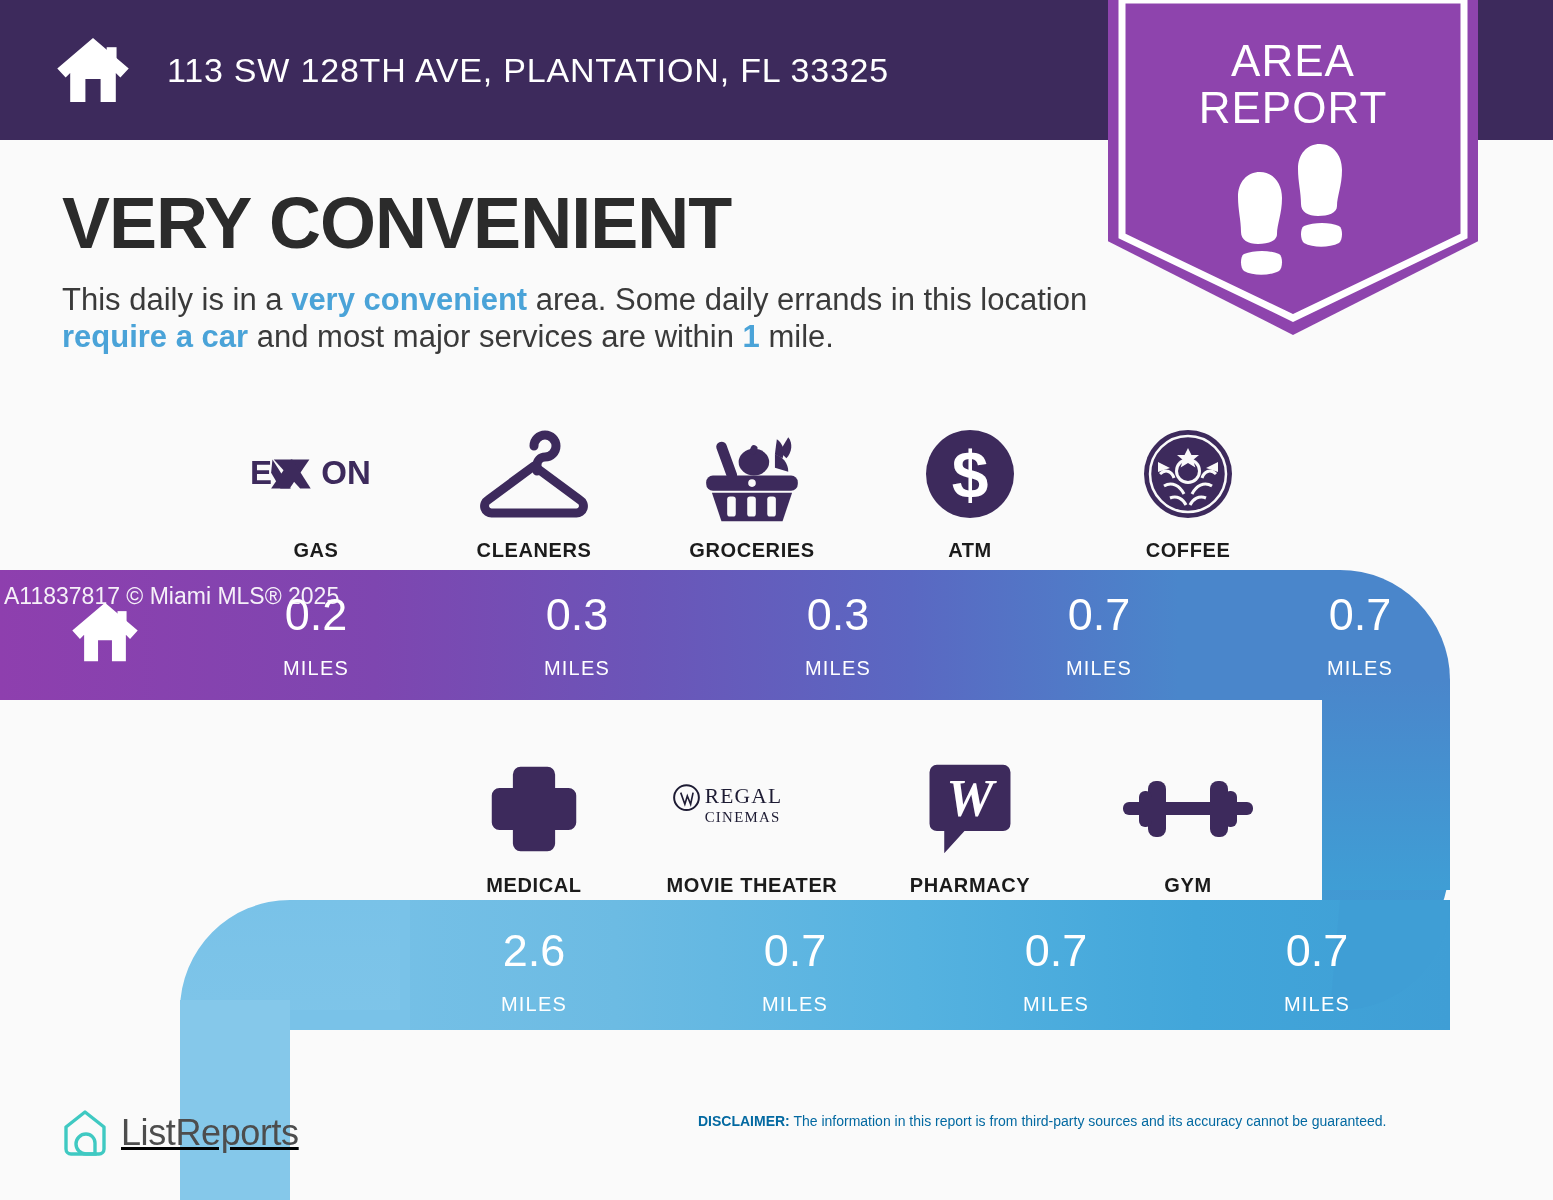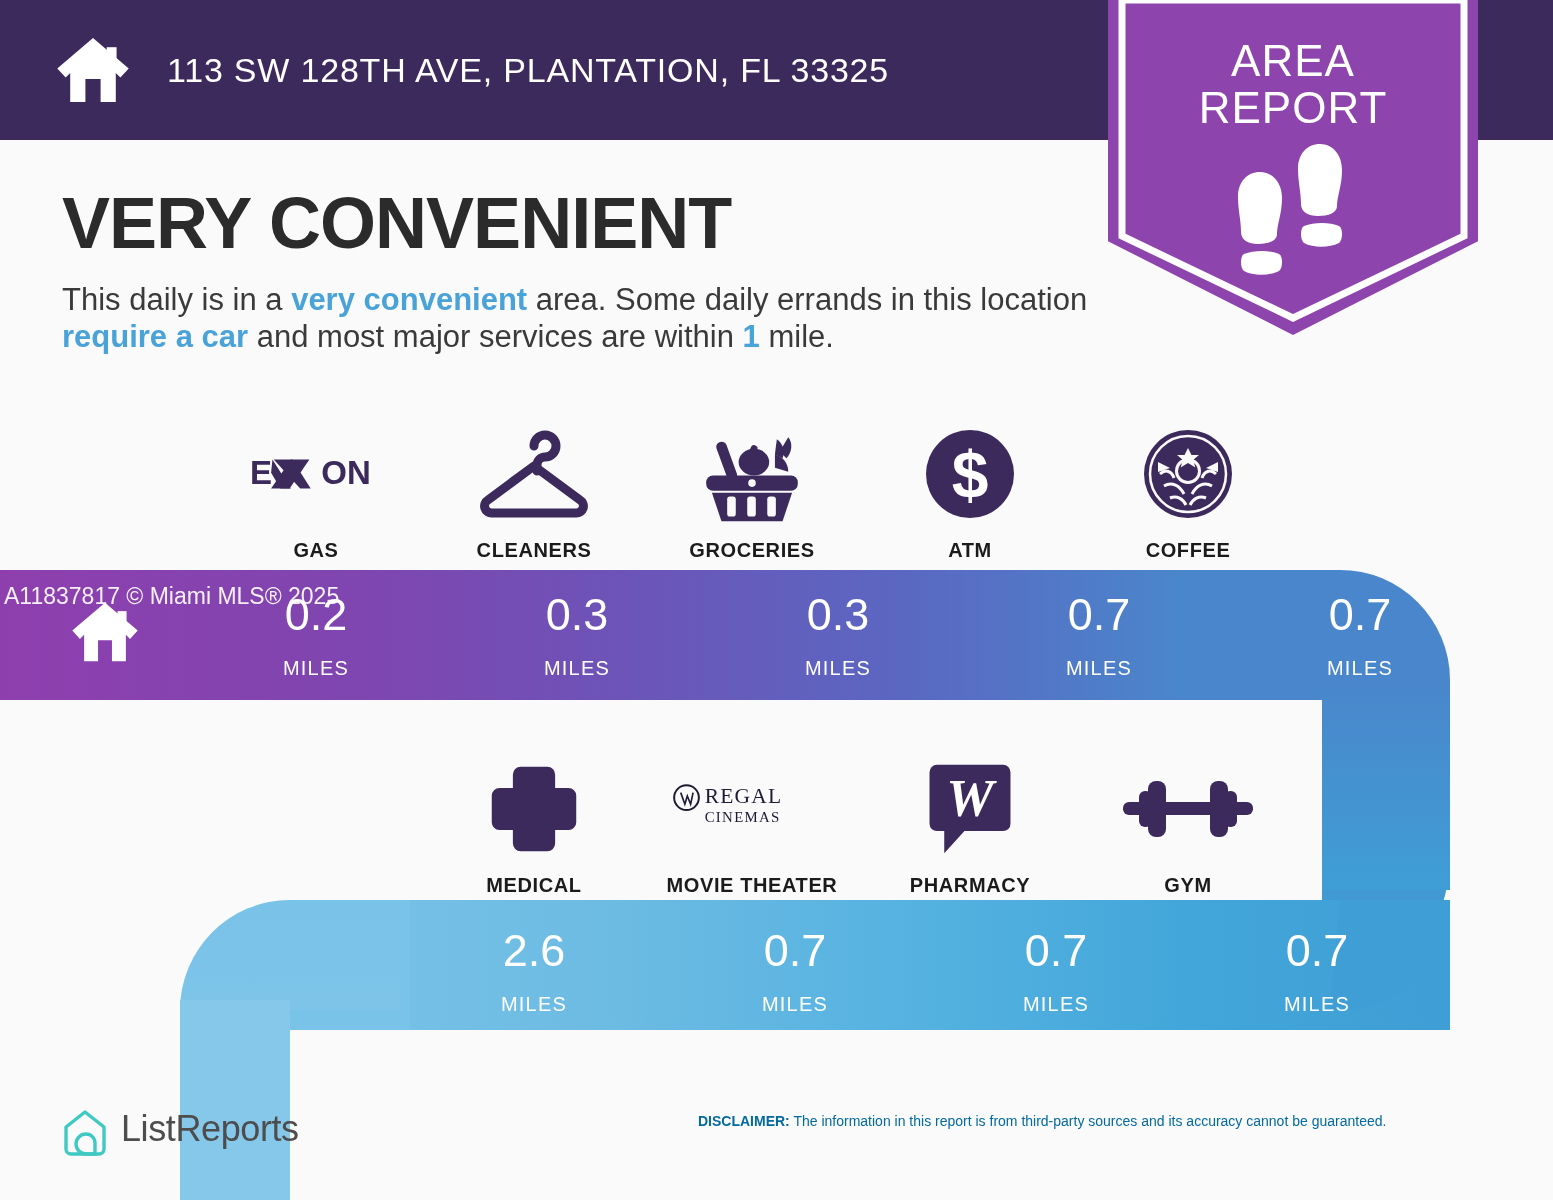--- a/index.html
+++ b/index.html
@@ -79,21 +79,21 @@
 
   
   .watermark{
     position:absolute; left:4px; top:583px; z-index:9;
     color:#ffffff; font-size:23px; opacity:.92; white-space:nowrap;
   }
 
   
   .footer-logo{
     position:absolute; left:62px; top:1108px; z-index:5;
-    display:flex; align-items:flex-start;
+    display:flex; align-items:center;text-decoration:underline;
   }
   .footer-logo-text{
     margin-left:13px; font-size:36px; color:#4d4d4d; font-weight:400; letter-spacing:-.4px;
   }
   .disclaimer{
     position:absolute; left:698px; top:1113px; width:810px; z-index:5;
     font-size:14px; color:#0369a1; line-height:1.28;
   }
   .disclaimer b{ font-weight:bold; }
   .regal-wrap{ text-align:center; line-height:1; }

